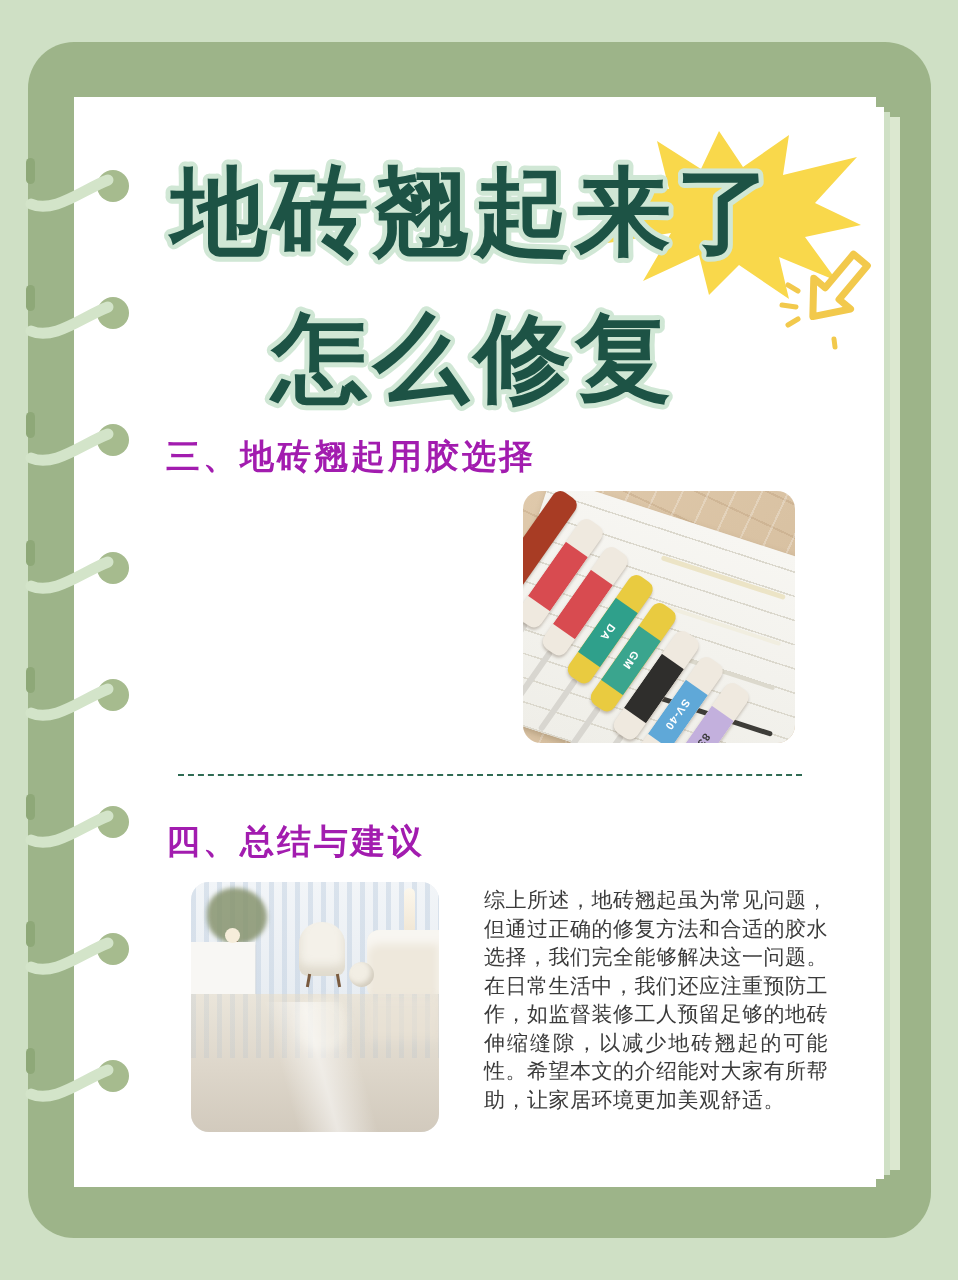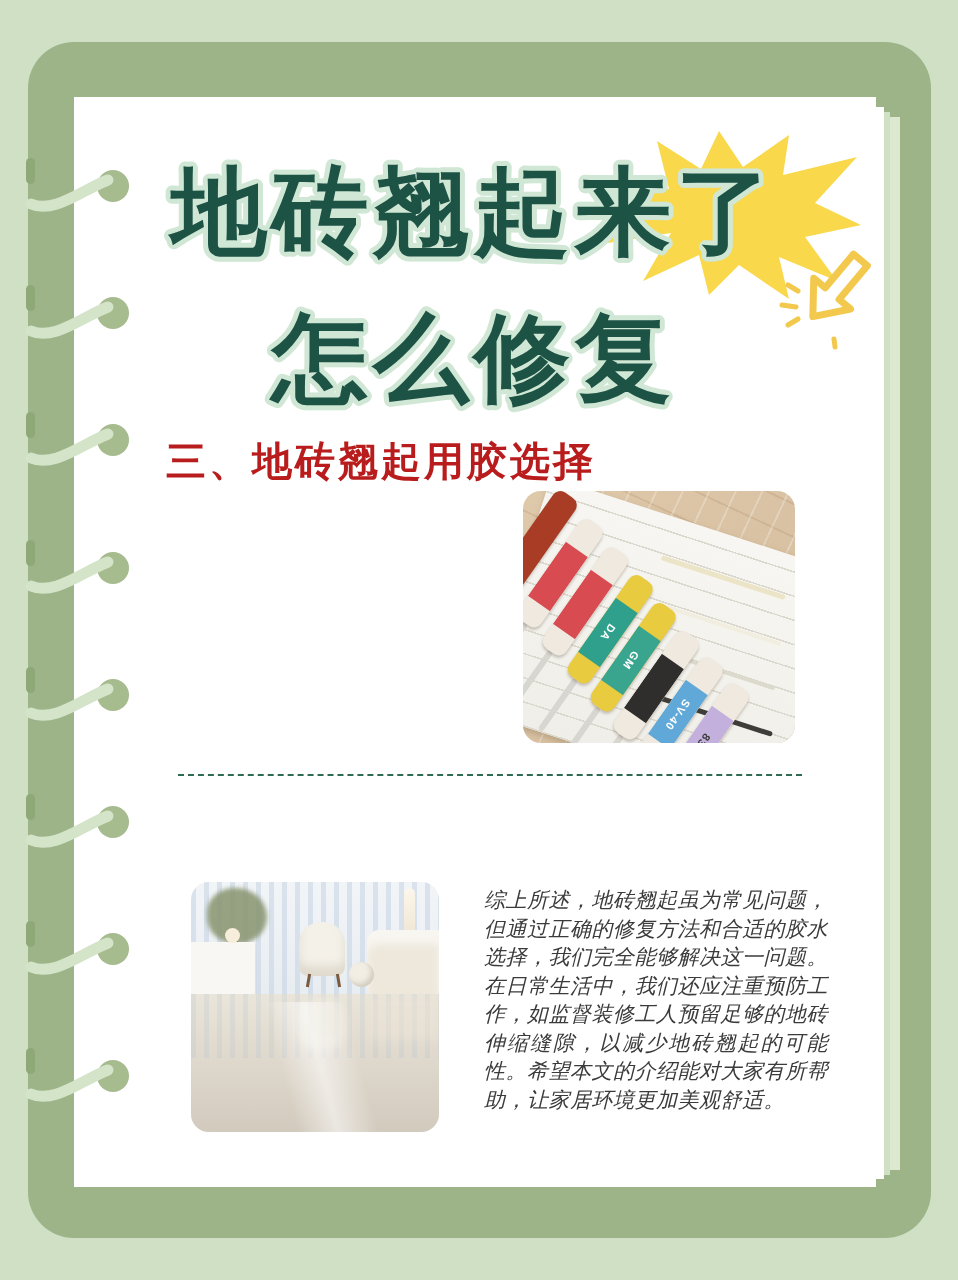--- a/index.html
+++ b/index.html
@@ -32,31 +32,31 @@
   .arrow-doodle { position:absolute; left:700px; top:150px; width:118px; height:104px; }
   .title-svg { position:absolute; left:0; top:26px; width:802px; height:330px; }
   .title-svg text {
     font-family:"Liberation Sans","DejaVu Sans",sans-serif;
     font-weight:900; font-size:96px; letter-spacing:5px;
     fill:#1d5345; stroke:#d0e7d5; stroke-width:10px;
     stroke-linejoin:round; paint-order:stroke fill;
   }
   
   .section-heading {
-    position:absolute; left:92px; color:#b91c1c; font-weight:900;
-    font-size:40px; letter-spacing:3px;
+    position:absolute; left:92px; color:#a21caf; font-weight:900;
+    font-size:34px; letter-spacing:3px;
   }
   .heading-3 { top:337px; }
   .heading-4 { top:722px; }
   .body-para {
     position:absolute; color:#3b3b3b; font-size:21px; line-height:28.5px;
     text-align:justify; letter-spacing:0.5px;
   }
   .para-1 { left:89px;  top:394px; width:356px; }
-  .para-2 { left:410px; top:789px; width:344px;font-style:italic; }
+  .para-2 { left:410px; top:789px; width:344px; }
   .divider {
     position:absolute; left:104px; top:677px; width:624px; height:0;
     border-top:2.5px dashed #2f6b53;
   }
   
   .glue-img {
     position:absolute; left:449px; top:394px; width:272px; height:252px;
     border-radius:18px; overflow:hidden;
     background:
       repeating-linear-gradient(115deg, rgba(255,255,255,.25) 0 2px, rgba(0,0,0,0) 2px 24px),
@@ -234,20 +234,21 @@
         <div class="body">
           <div class="band">
             <span>83</span>
           </div>
         </div>
       </div>
   </div>
 
   <div class="divider"></div>
 
+  <div class="section-heading heading-4">四、总结与建议</div>
 
   <div class="room-img">
     <div class="room-wall"></div>
     <div class="room-tree"></div>
     <div class="room-trunk"></div>
     <div class="room-cab"></div>
     <div class="room-lamp-s"></div>
     <div class="room-lamp-t"></div>
     <div class="room-sofa"></div>
     <div class="room-chair"></div>

